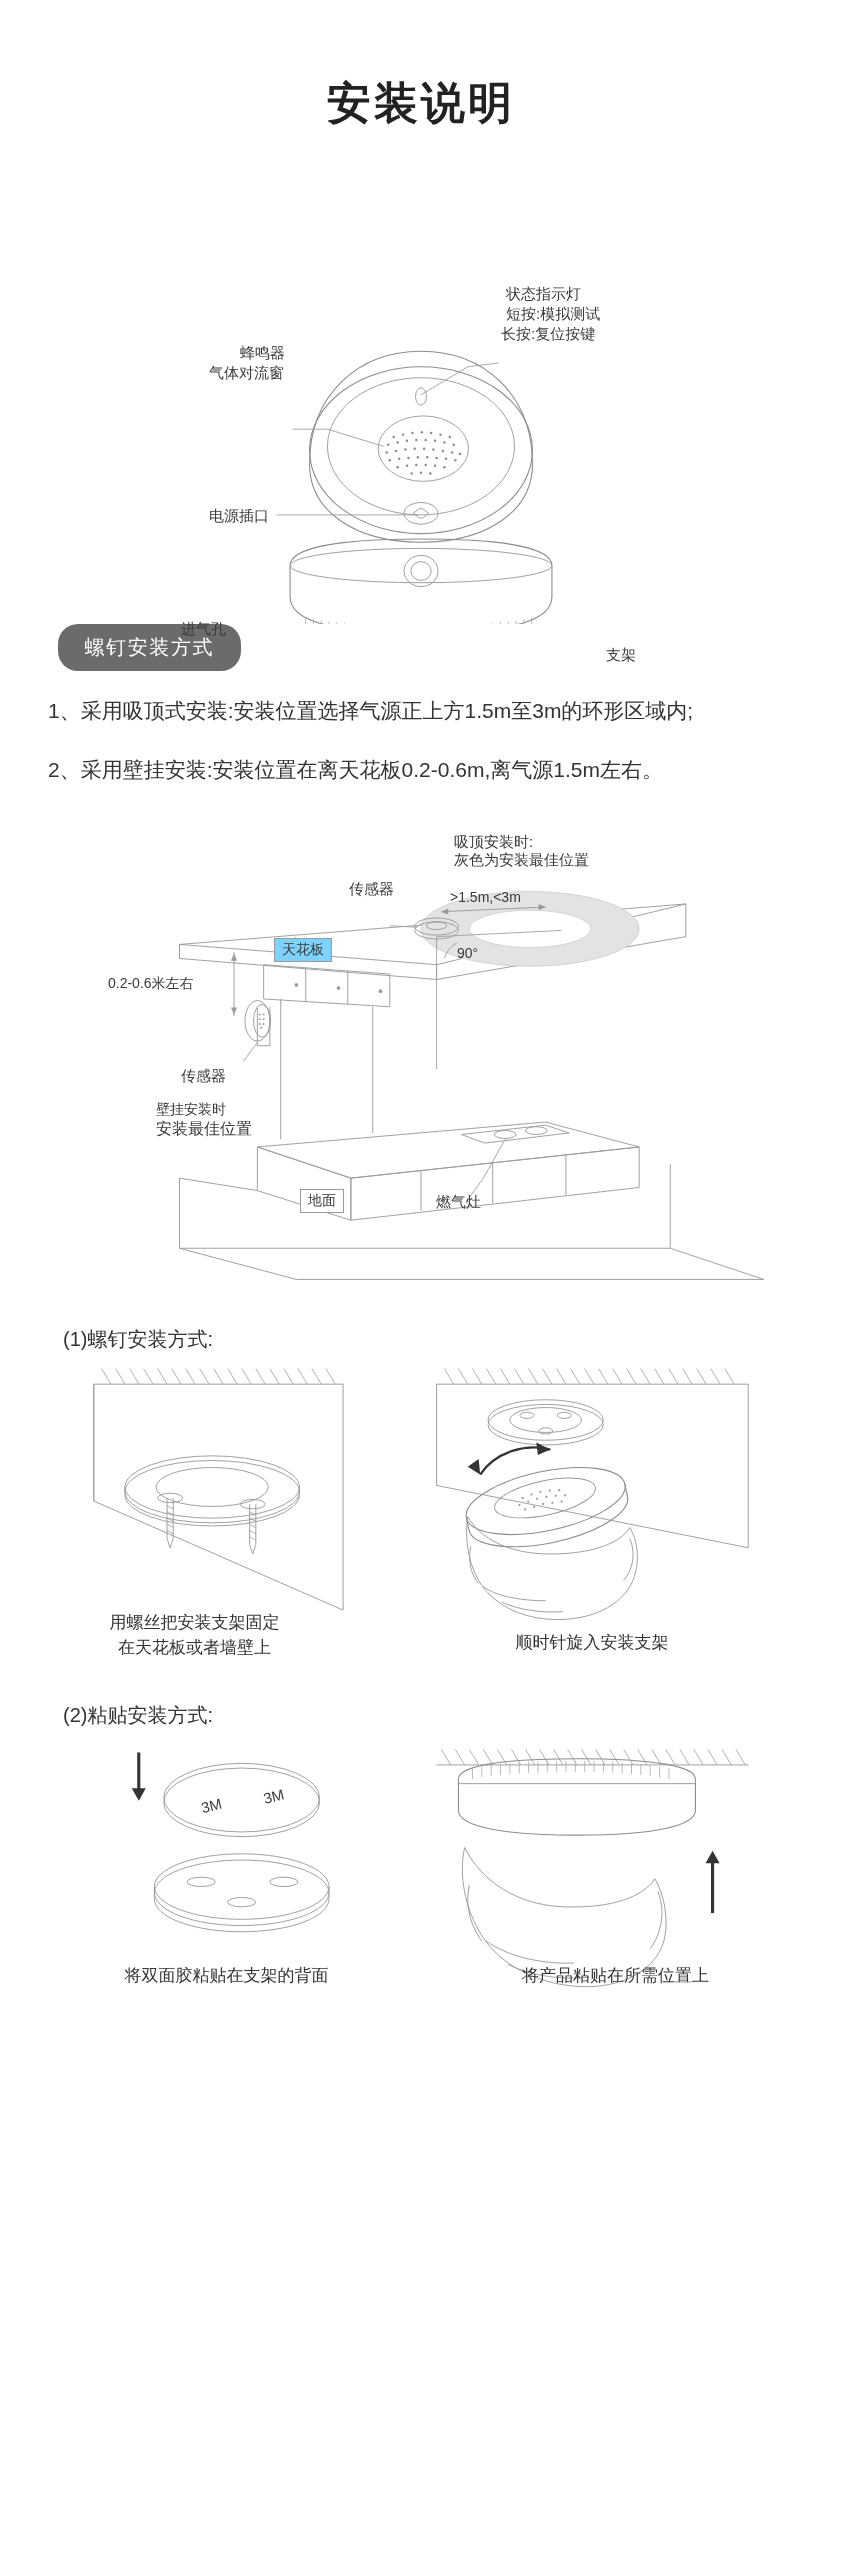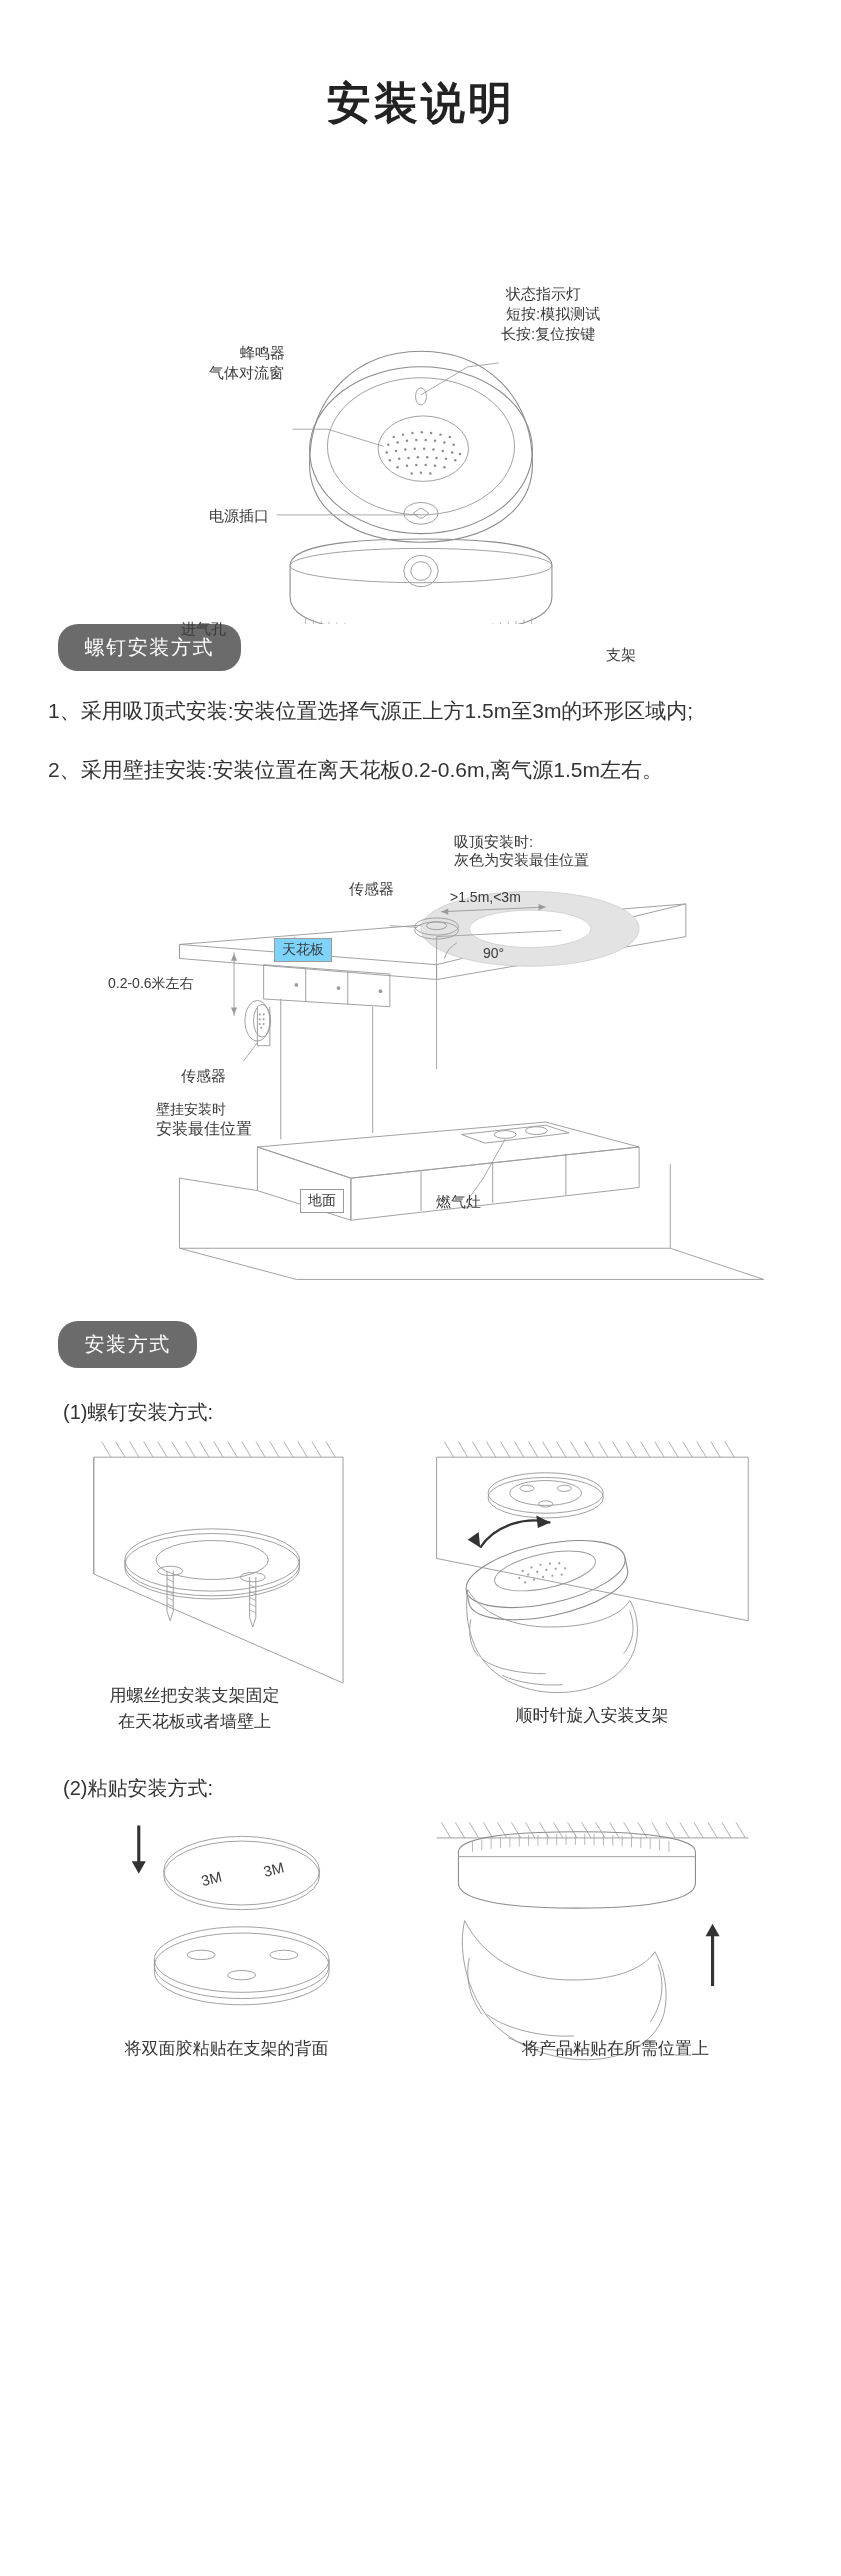--- a/index.html
+++ b/index.html
@@ -350,39 +350,36 @@
       <path class="lead" d="M330 296 L312 320"></path>
     </svg>
 
     <div class="lbl" style="position:absolute; left:454px; top:18.7px;">吸顶安装时:</div>
     <div class="lbl" style="position:absolute; left:454px; top:37px;">灰色为安装最佳位置</div>
 
     <div class="lbl" style="position:absolute; left:349px; top:66px;">传感器</div>
 
     <div class="lbl" style="position:absolute; left:450px; top:75px; font-size:14px;">&gt;1.5m,&lt;3m</div>
 
-    <div class="lbl" style="position:absolute; left:483px; top:131px; font-size:14px;">90°</div>
+    <div class="lbl" style="position:absolute; left:457px; top:131px; font-size:14px;">90°</div>
 
     <div style="position:absolute; left:274px; top:126px; border:0.8px solid #9a9a9a; padding:2.3px 7px; font-size:14px; color:#3a3a3a; background:#7dd3fc;">天花板</div>
 
     <div class="lbl" style="position:absolute; left:92px; top:161px; font-size:14px;margin-left:16px;">0.2-0.6米左右</div>
 
     <div class="lbl" style="position:absolute; left:181px; top:253px;">传感器</div>
 
     <div class="lbl" style="position:absolute; left:156px; top:287px; font-size:14px;">壁挂安装时</div>
     <div class="lbl" style="position:absolute; left:156px; top:305px; font-size:16px;">安装最佳位置</div>
 
     <div style="position:absolute; left:300px; top:377px; border:0.8px solid #9a9a9a; padding:2.3px 7px; font-size:14px; color:#3a3a3a; background:#ffffff;">地面</div>
 
     <div class="lbl" style="position:absolute; left:436px; top:379px;">燃气灶</div>
   </div>
 
-  <div class="pill-wrap" style="margin-top:26.5px;">
-    <span class="pill">安装方式</span>
-  </div>
 
   <div class="methods">
 
     <div class="method-title">(1)螺钉安装方式:</div>
 
     <div class="method-row">
       <svg width="842" height="335" viewBox="0 0 1080 430" xmlns="http://www.w3.org/2000/svg">
 
         <g>
 

